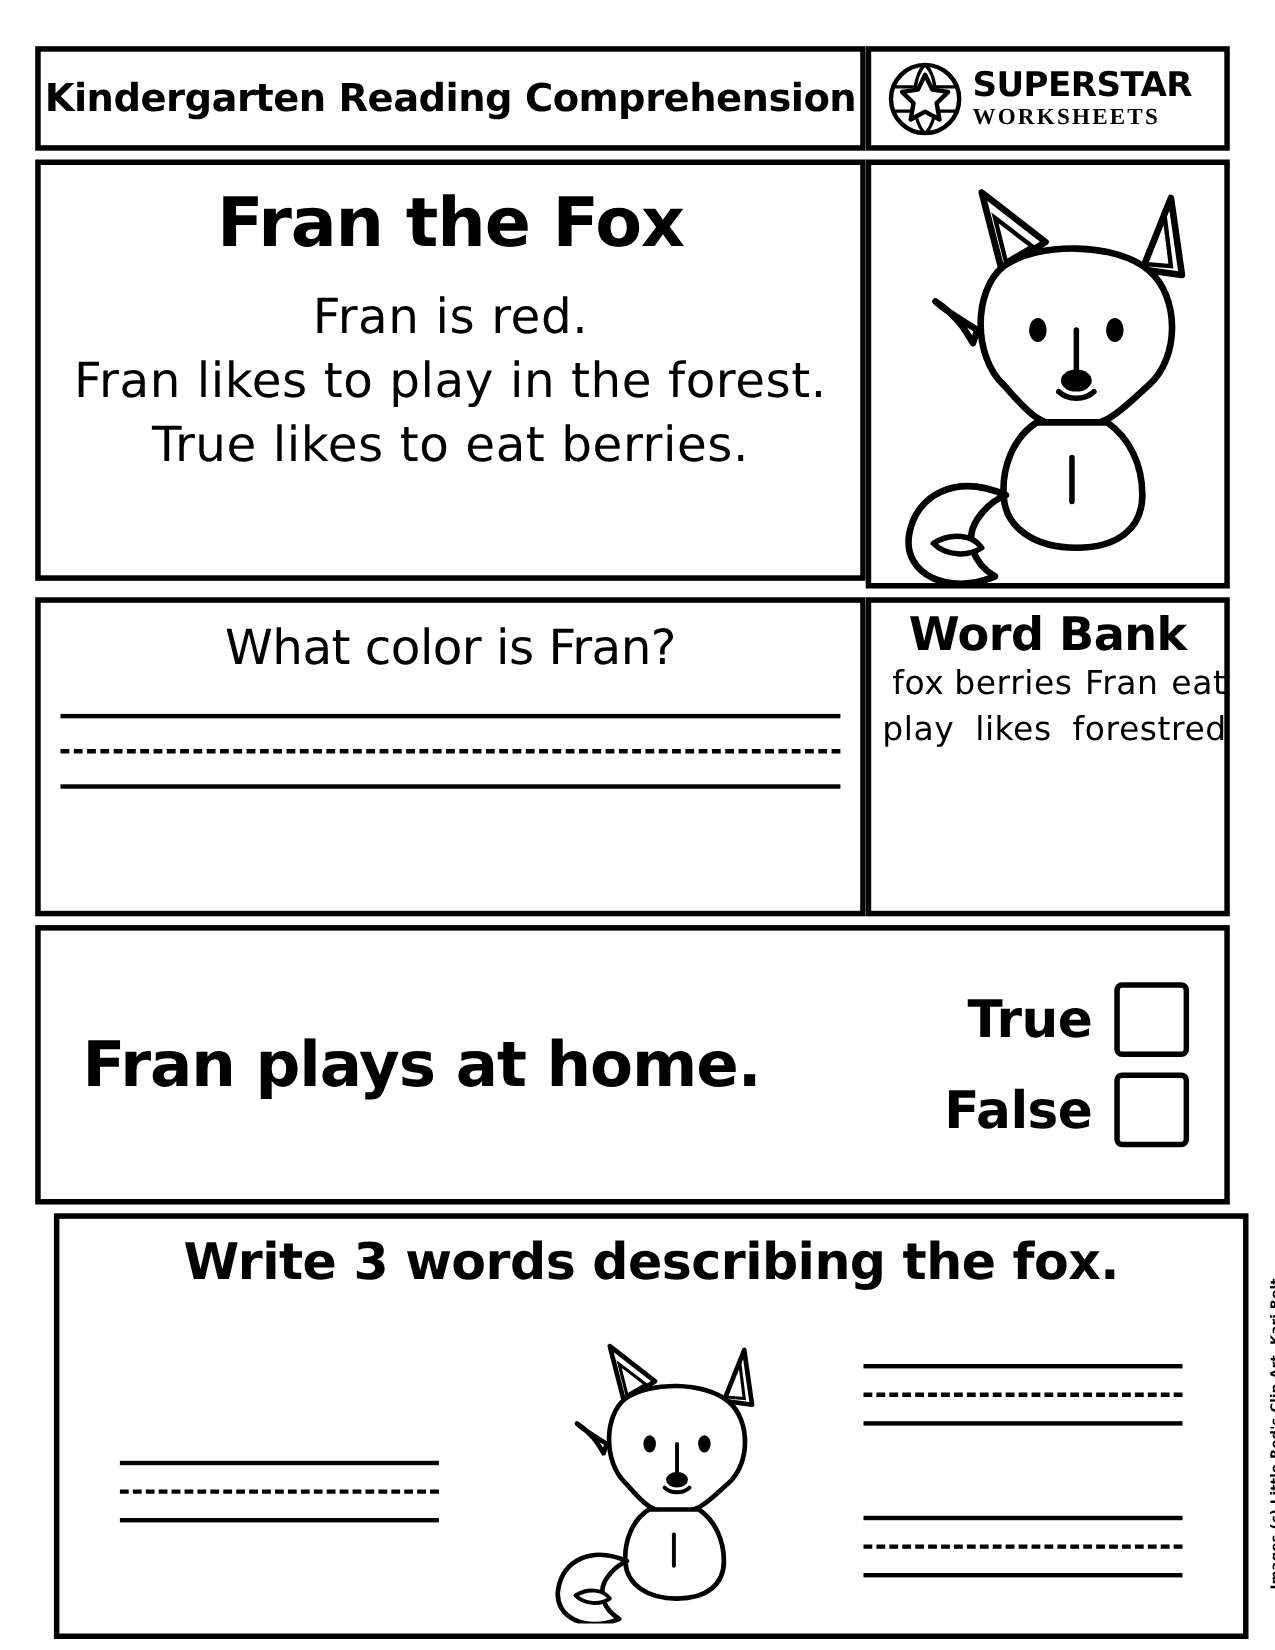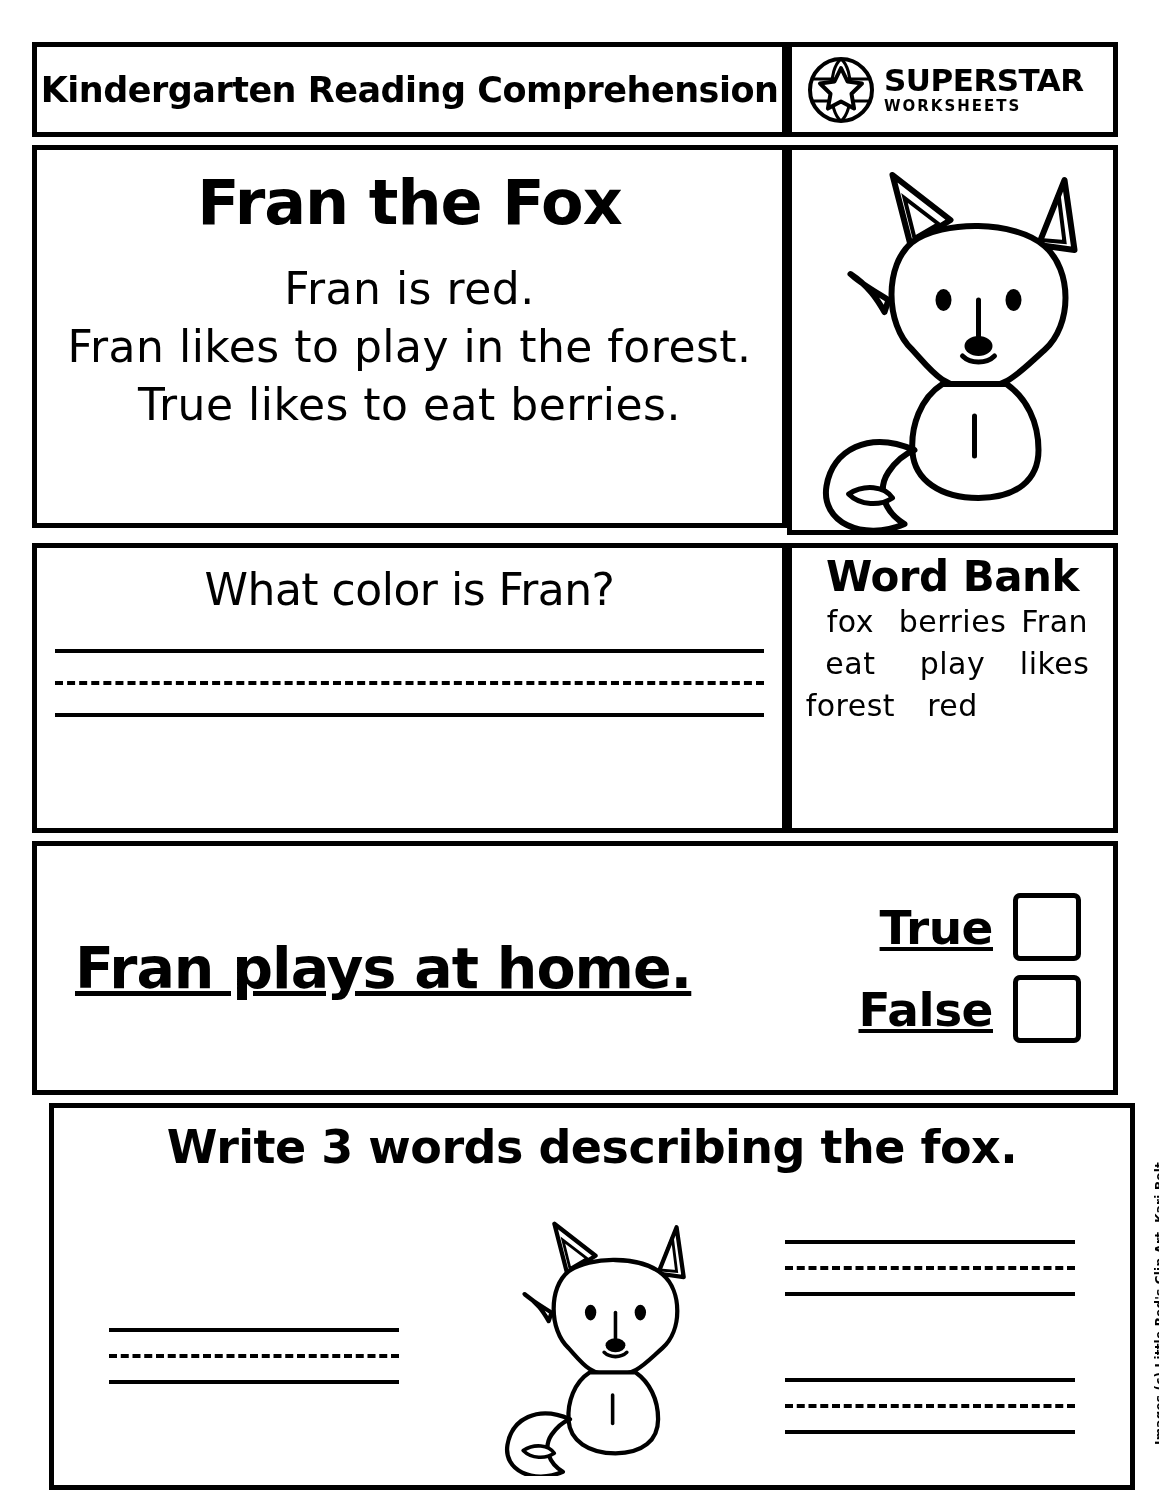--- a/index.html
+++ b/index.html
@@ -62,23 +62,24 @@
     display: flex; flex-direction: column;
     line-height: 1;
   }
   .logo-text .l1 {
     font-weight: bold;
     font-size: 31px;
     letter-spacing: -0.5px;
   }
   .logo-text .l2 {
     font-weight: bold;
-    font-size: 15px;
+    font-size: 21px;
     letter-spacing: 2px;
     margin-top: 3px;
+    font-family: Liberation Serif, serif;
   }
 
   
   #story-box {
     left: 0; top: 103px;
     width: 755px; height: 383px;
     padding: 14px 20px 10px 20px;
     text-align: center;
   }
   #story-title {
@@ -136,36 +137,35 @@
   }
   #wordbank-title {
     font-weight: bold;
     font-size: 42px;
     letter-spacing: -0.5px;
     line-height: 1;
     margin-bottom: 6px;
   }
   .wb-grid {
     display: grid;
-    grid-template-columns: 1fr 1fr 1fr;
+    grid-template-columns: 1fr 1fr 1fr 1fr;
     row-gap: 6px;
   }
   .wb-word {
     font-size: 30px;
     line-height: 1.2;
     letter-spacing: 0.5px;
   }
 
   
   #tf-box {
     left: 0; top: 799px;
     width: 1086px; height: 254px;
     display: flex;
     align-items: center;
-    text-decoration: underline;
   }
   #tf-statement {
     flex: 1;
     font-weight: bold;
     font-size: 57px;
     letter-spacing: -1px;
     padding-left: 38px;
   }
   .tf-options {
     display: flex;

